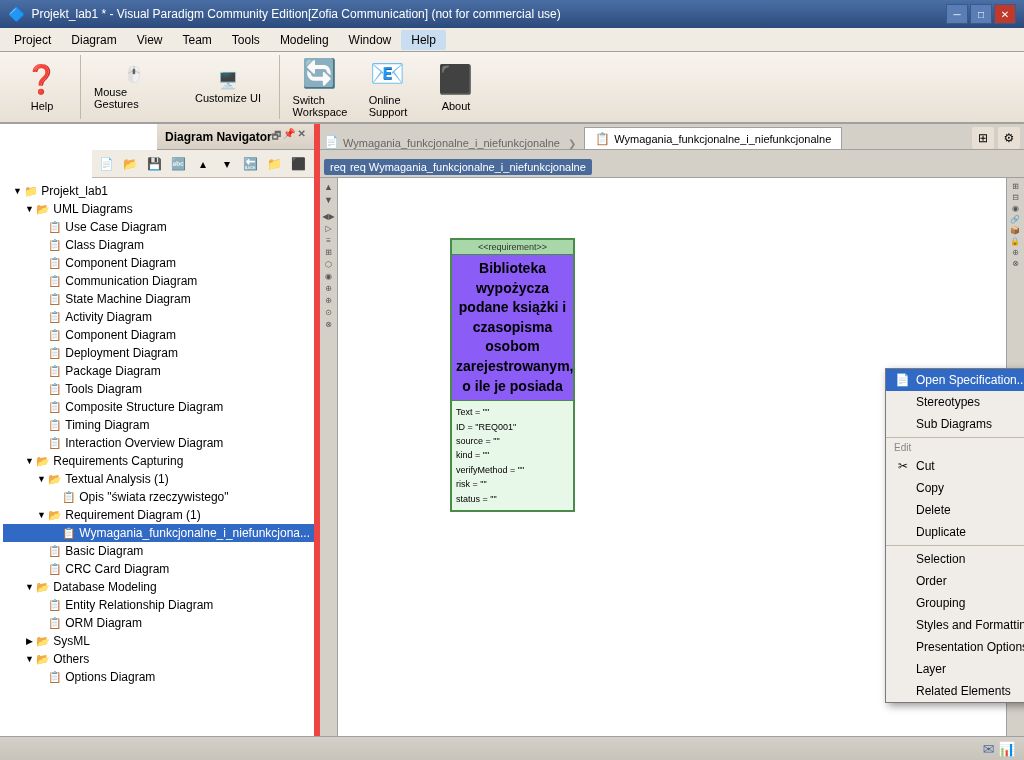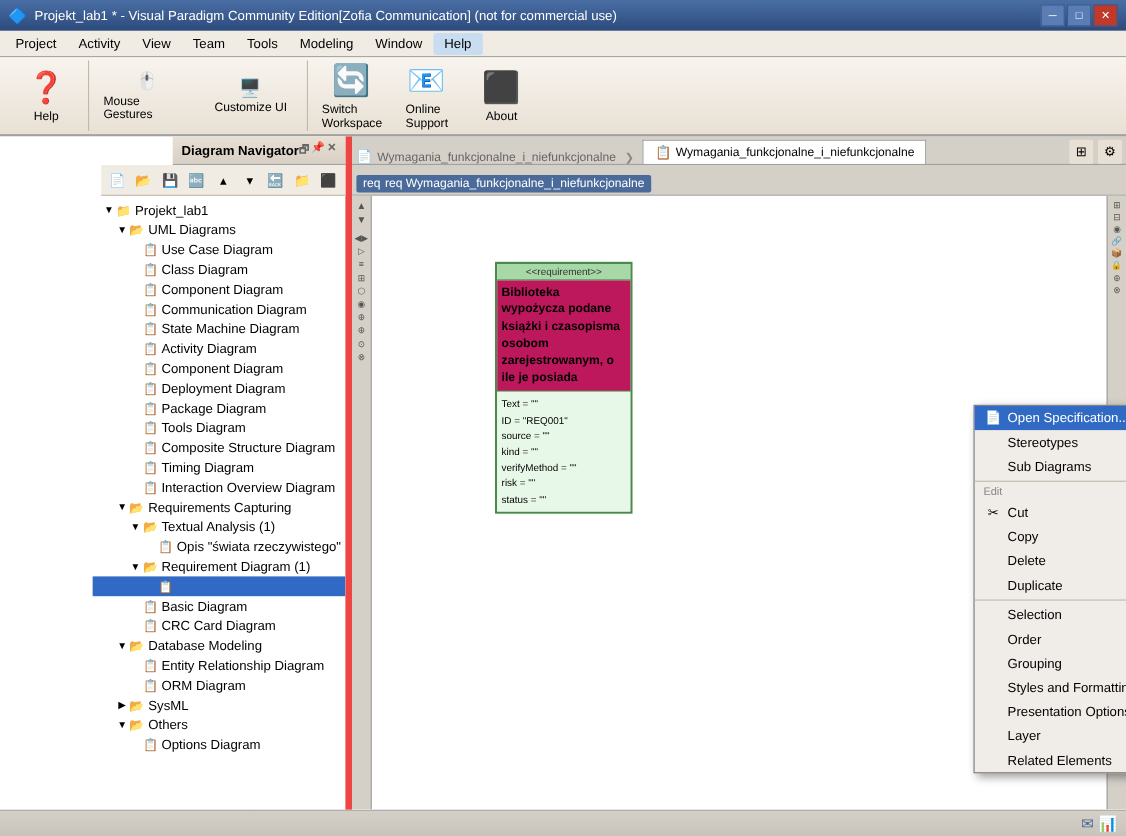--- a/index.html
+++ b/index.html
@@ -258,21 +258,21 @@
   <span class="title-text">Projekt_lab1 * - Visual Paradigm Community Edition[Zofia Communication] (not for commercial use)</span>
   <div class="win-controls">
     <div class="win-btn">─</div>
     <div class="win-btn">□</div>
     <div class="win-btn close">✕</div>
   </div>
 </div>
 
 <div id="menu-bar">
   <div class="menu-item">Project</div>
-  <div class="menu-item">Activity</div>
+  <div class="menu-item">Diagram</div>
   <div class="menu-item">View</div>
   <div class="menu-item">Team</div>
   <div class="menu-item">Tools</div>
   <div class="menu-item">Modeling</div>
   <div class="menu-item">Window</div>
   <div class="menu-item active">Help</div>
 </div>
 
 <div id="toolbar">
   <div class="toolbar-group">
@@ -461,20 +461,21 @@
         <span class="tree-indent" style="width:28px"></span>
         <span class="tree-expand">▼</span>
         <span class="tree-icon">📂</span>
         <span class="tree-label">Requirement Diagram (1)</span>
       </div>
 
       <div class="tree-item selected">
         <span class="tree-indent" style="width:42px"></span>
         <span class="tree-expand" style="visibility:hidden">▶</span>
         <span class="tree-icon">📋</span>
+        <span class="tree-label">Wymagania_funkcjonalne_i_niefunkcjona...</span>
       </div>
 
       <div class="tree-item">
         <span class="tree-indent" style="width:28px"></span>
         <span class="tree-expand" style="visibility:hidden">▶</span>
         <span class="tree-icon" style="color:#4a6a8a;">📋</span>
         <span class="tree-label">Basic Diagram</span>
       </div>
 
       <div class="tree-item">
@@ -567,21 +568,21 @@
         <div style="font-size:8px; color:#555;">⬡</div>
         <div style="font-size:8px; color:#555;">◉</div>
         <div style="font-size:8px; color:#555;">⊕</div>
         <div style="font-size:8px; color:#555;">⊕</div>
         <div style="font-size:8px; color:#555;">⊙</div>
         <div style="font-size:8px; color:#555;">⊗</div>
       </div>
 
       <div style="position:absolute; left:130px; top:60px; width:125px; border:2px solid #4a8a4a; background:white;">
         <div style="background:#a8d8a8; text-align:center; padding:2px 4px; border-bottom:1px solid #4a8a4a; font-size:9px; color:#333;">&lt;&lt;requirement&gt;&gt;</div>
-        <div style="text-align:left; padding:4px; font-size:11px; font-weight:bold; background:#be185d; border-bottom:1px solid #4a8a4a; line-height:1.4;">Biblioteka wypożycza podane książki i czasopisma osobom zarejestrowanym, o ile je posiada</div>
+        <div style="text-align:center; padding:4px; font-size:14px; font-weight:bold; background:#8b5cf6; border-bottom:1px solid #4a8a4a; line-height:1.4;">Biblioteka wypożycza podane książki i czasopisma osobom zarejestrowanym, o ile je posiada</div>
         <div style="padding:4px; font-size:9px; background:#e8f8e8; line-height:1.6; white-space:pre-wrap;">Text = ""
 ID = "REQ001"
 source = ""
 kind = ""
 verifyMethod = ""
 risk = ""
 status = ""</div>
       </div>
 
       <div id="context-menu">

